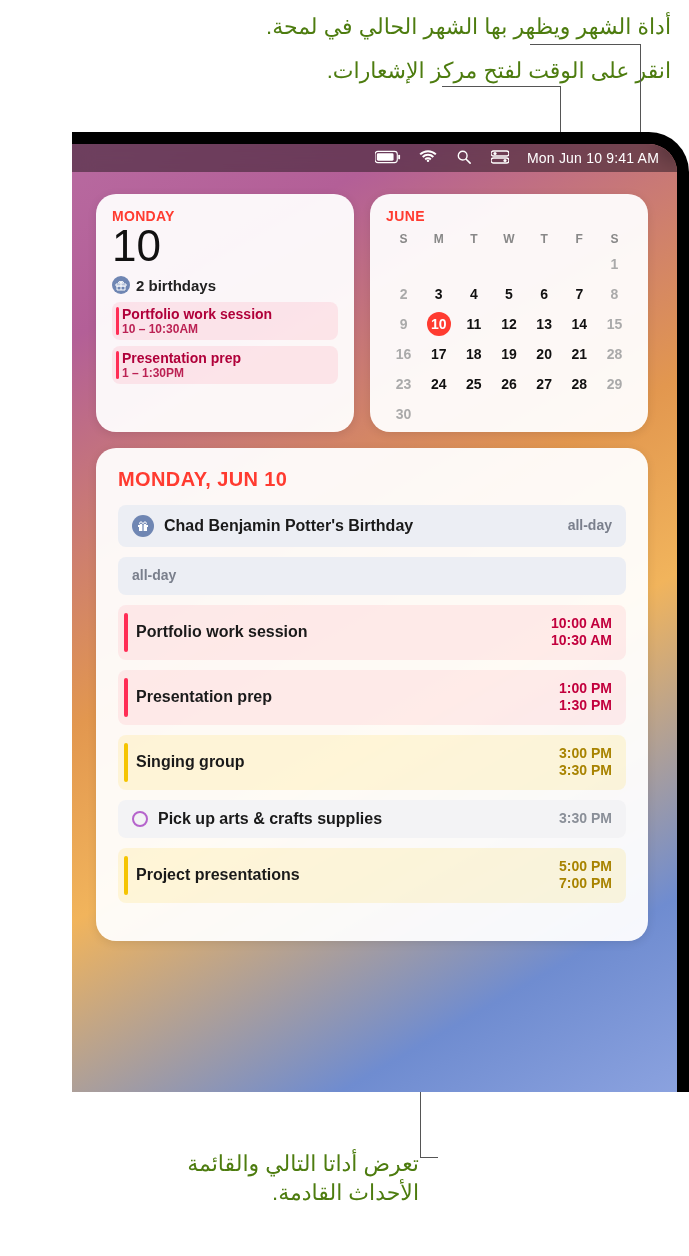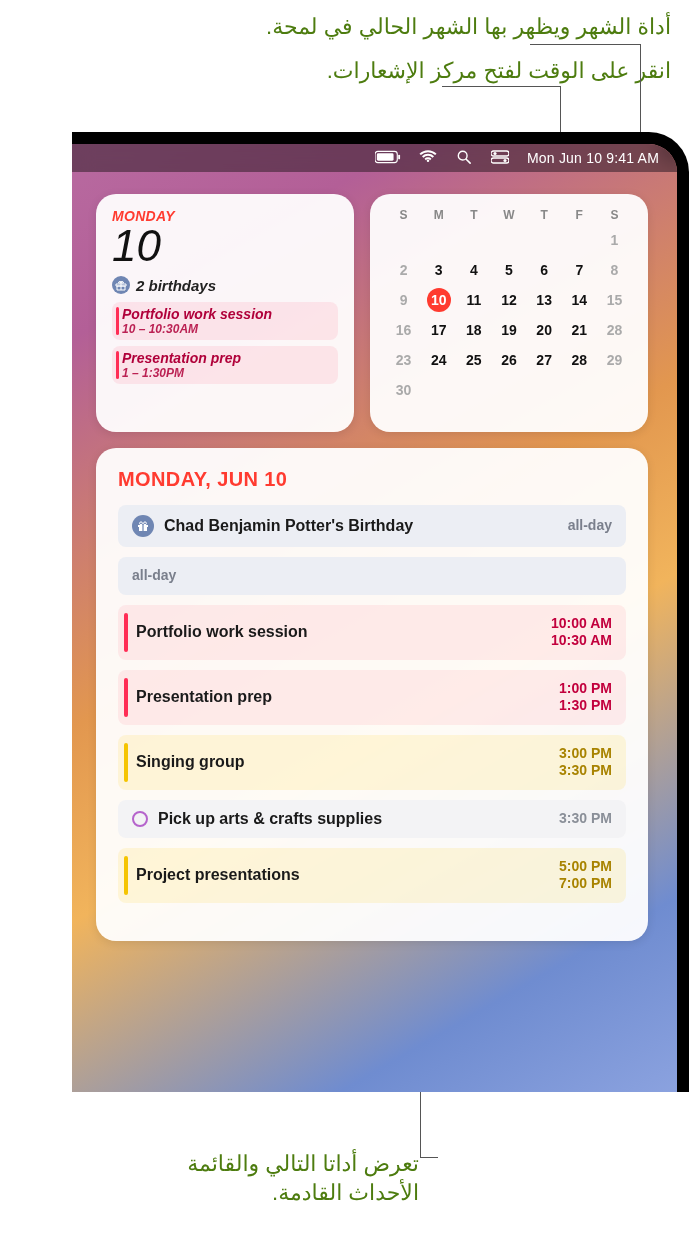--- a/index.html
+++ b/index.html
@@ -99,21 +99,21 @@
     flex-direction: column;
     gap: 16px;
   }
   .row1 { display:flex; gap:16px; }
   .widget {
     background: rgba(255,255,255,0.94);
     border-radius: 20px;
     box-shadow: 0 2px 10px rgba(0,0,0,0.1);
     padding: 14px 16px;
   }
-  .w-today { width: 258px; height: 238px; font-style: italic; }
+  .w-today { width: 258px; height: 238px; }
   .w-month { width: 278px; height: 238px; }
   .w-upnext { width: 552px; padding: 20px 22px 28px; }
 
   .w-today .daylabel { color: #ff3b30; font-size: 14px; font-weight: 700; letter-spacing: 0.3px;}
   .w-today .bignum { font-size: 44px; font-weight: 400; line-height: 1; margin: 0 0 8px; color:#111;}
   .w-today .bd-row { display:flex; align-items:center; gap:6px; font-size:15px; font-weight:600; color:#222; margin-bottom:8px;}
   .ev-pill {
     border-radius:8px;
     padding:4px 8px 4px 10px;
     margin-bottom:6px;
@@ -239,20 +239,21 @@
                 <div class="t2">10 – 10:30AM</div>
               </div>
               <div class="ev-pill">
                 <div class="t1">Presentation prep</div>
                 <div class="t2">1 – 1:30PM</div>
               </div>
             </div>
         </div>
 
         <div class="widget w-month">
+          <div class="mtitle">JUNE</div>
           <div class="cal">
             <div class="dow" id="dow">
                 <div>S</div>
                 <div>M</div>
                 <div>T</div>
                 <div>W</div>
                 <div>T</div>
                 <div>F</div>
                 <div>S</div>
               </div>

